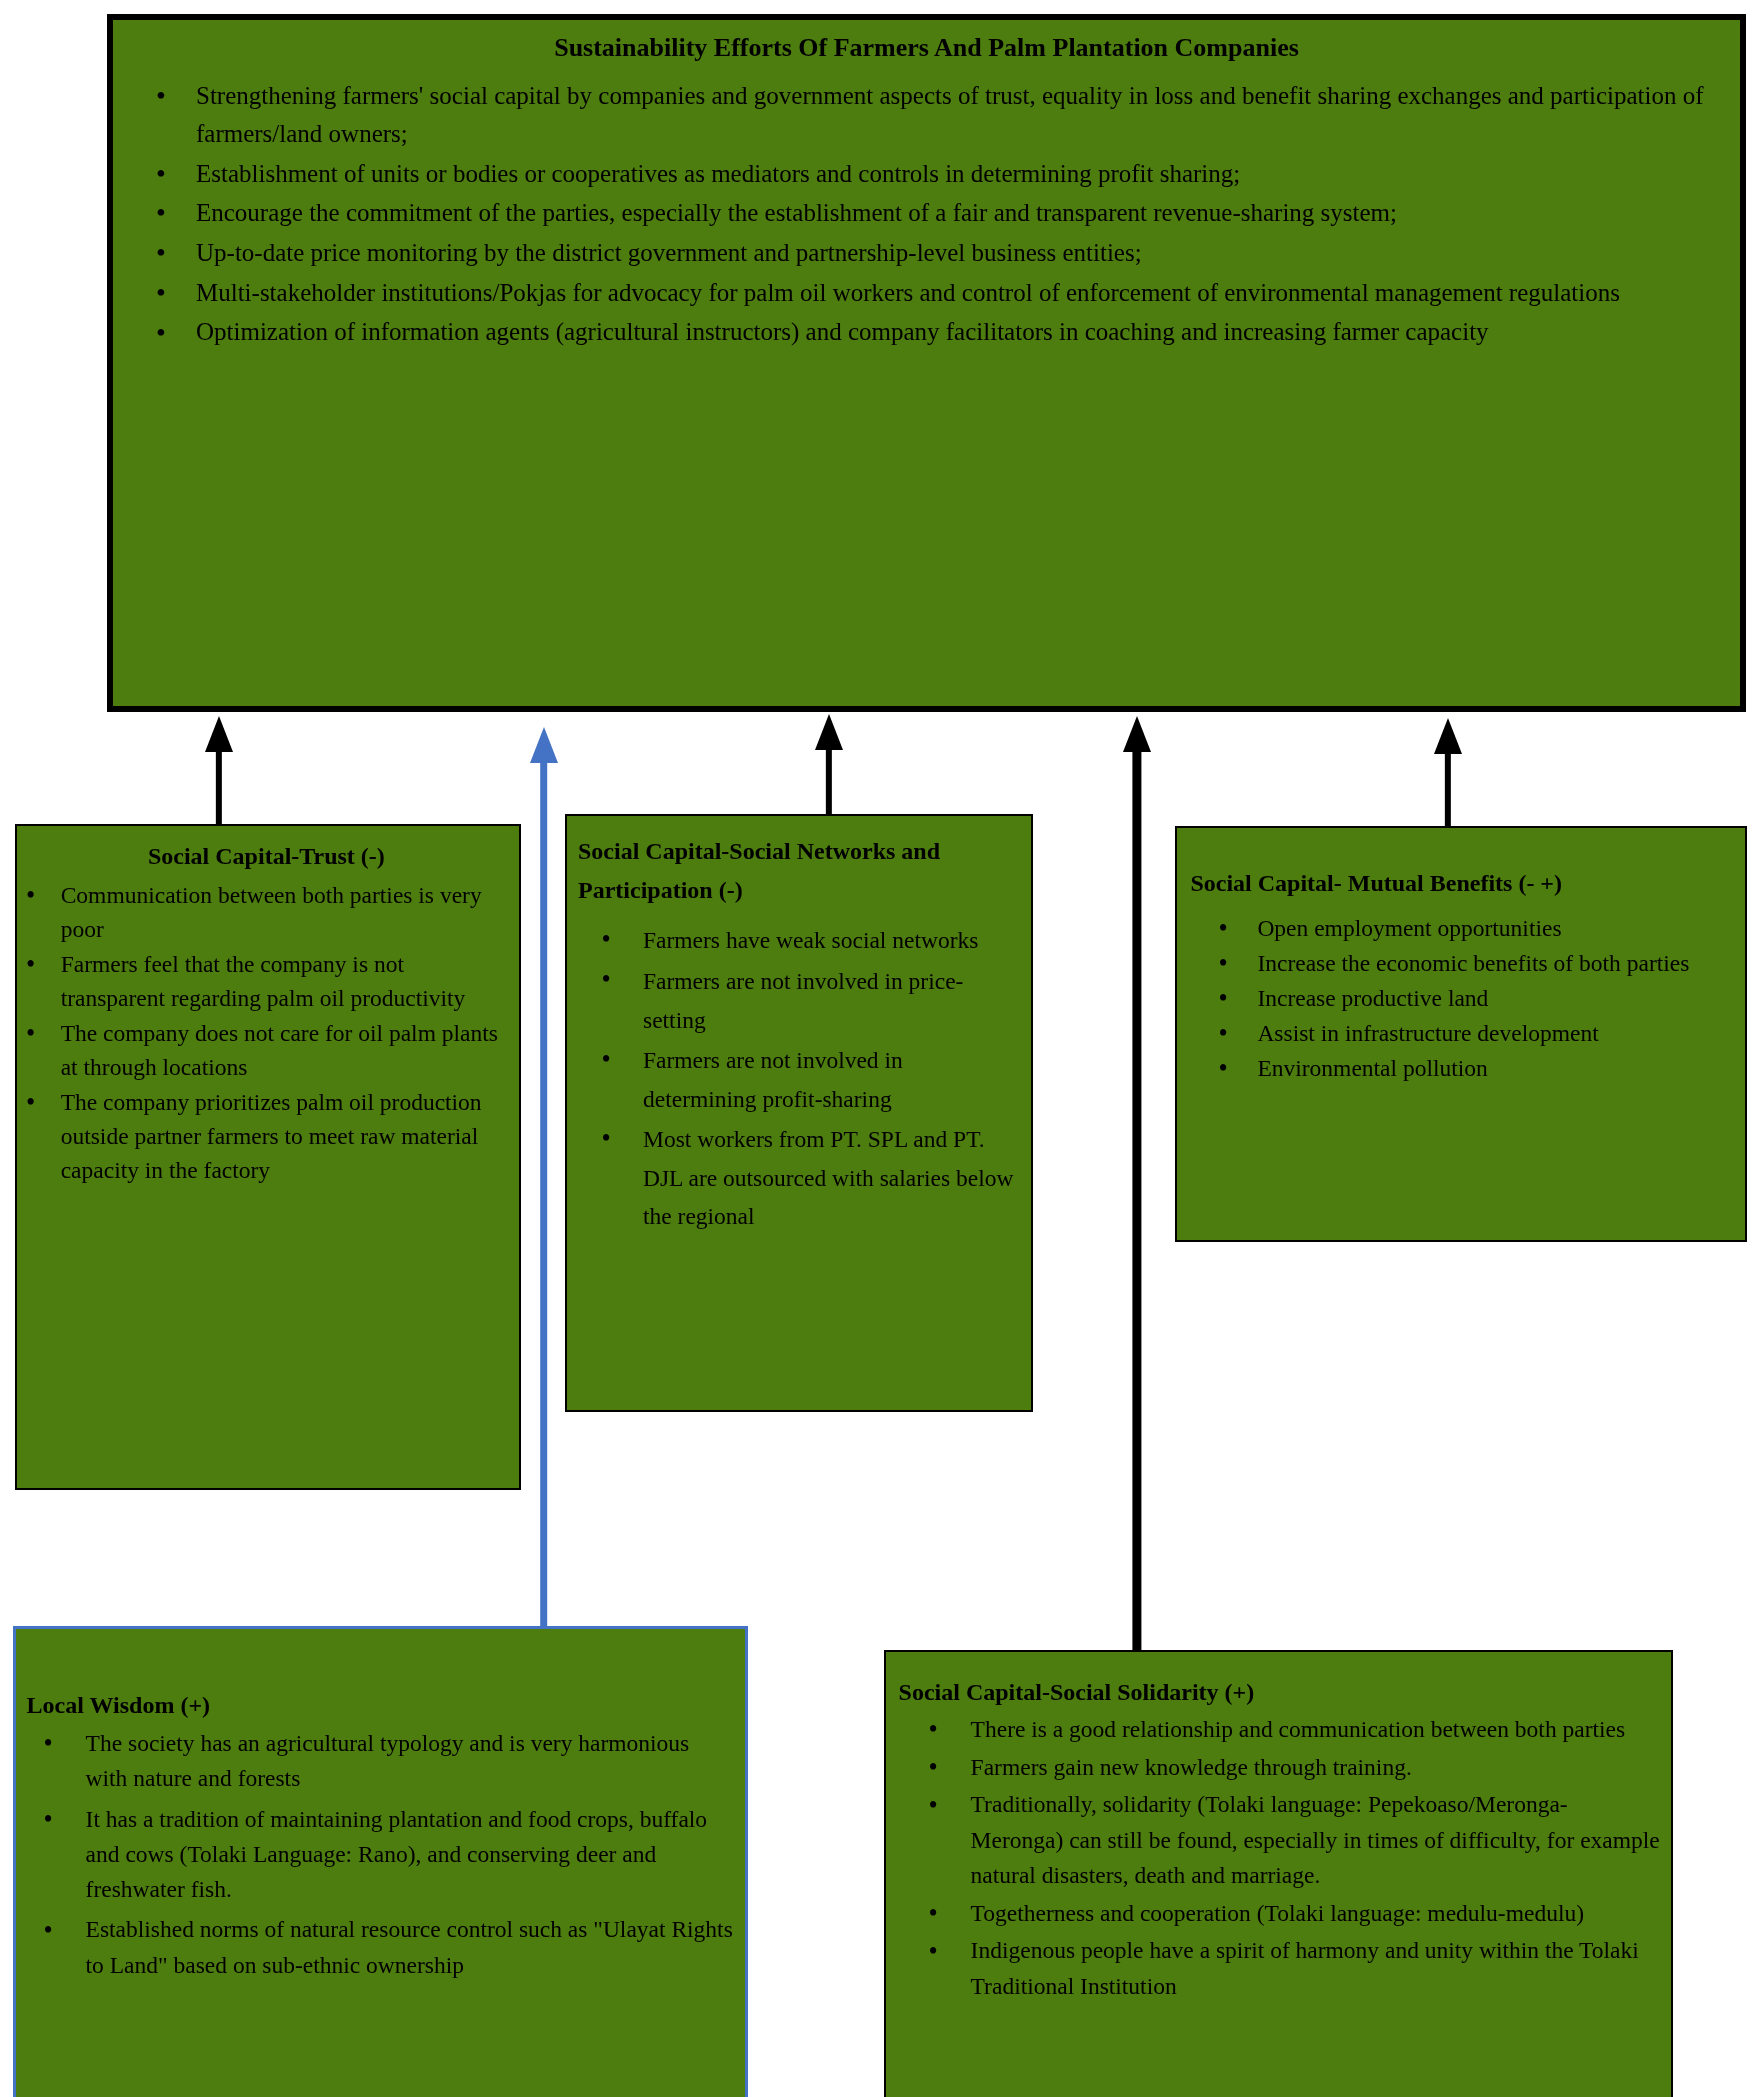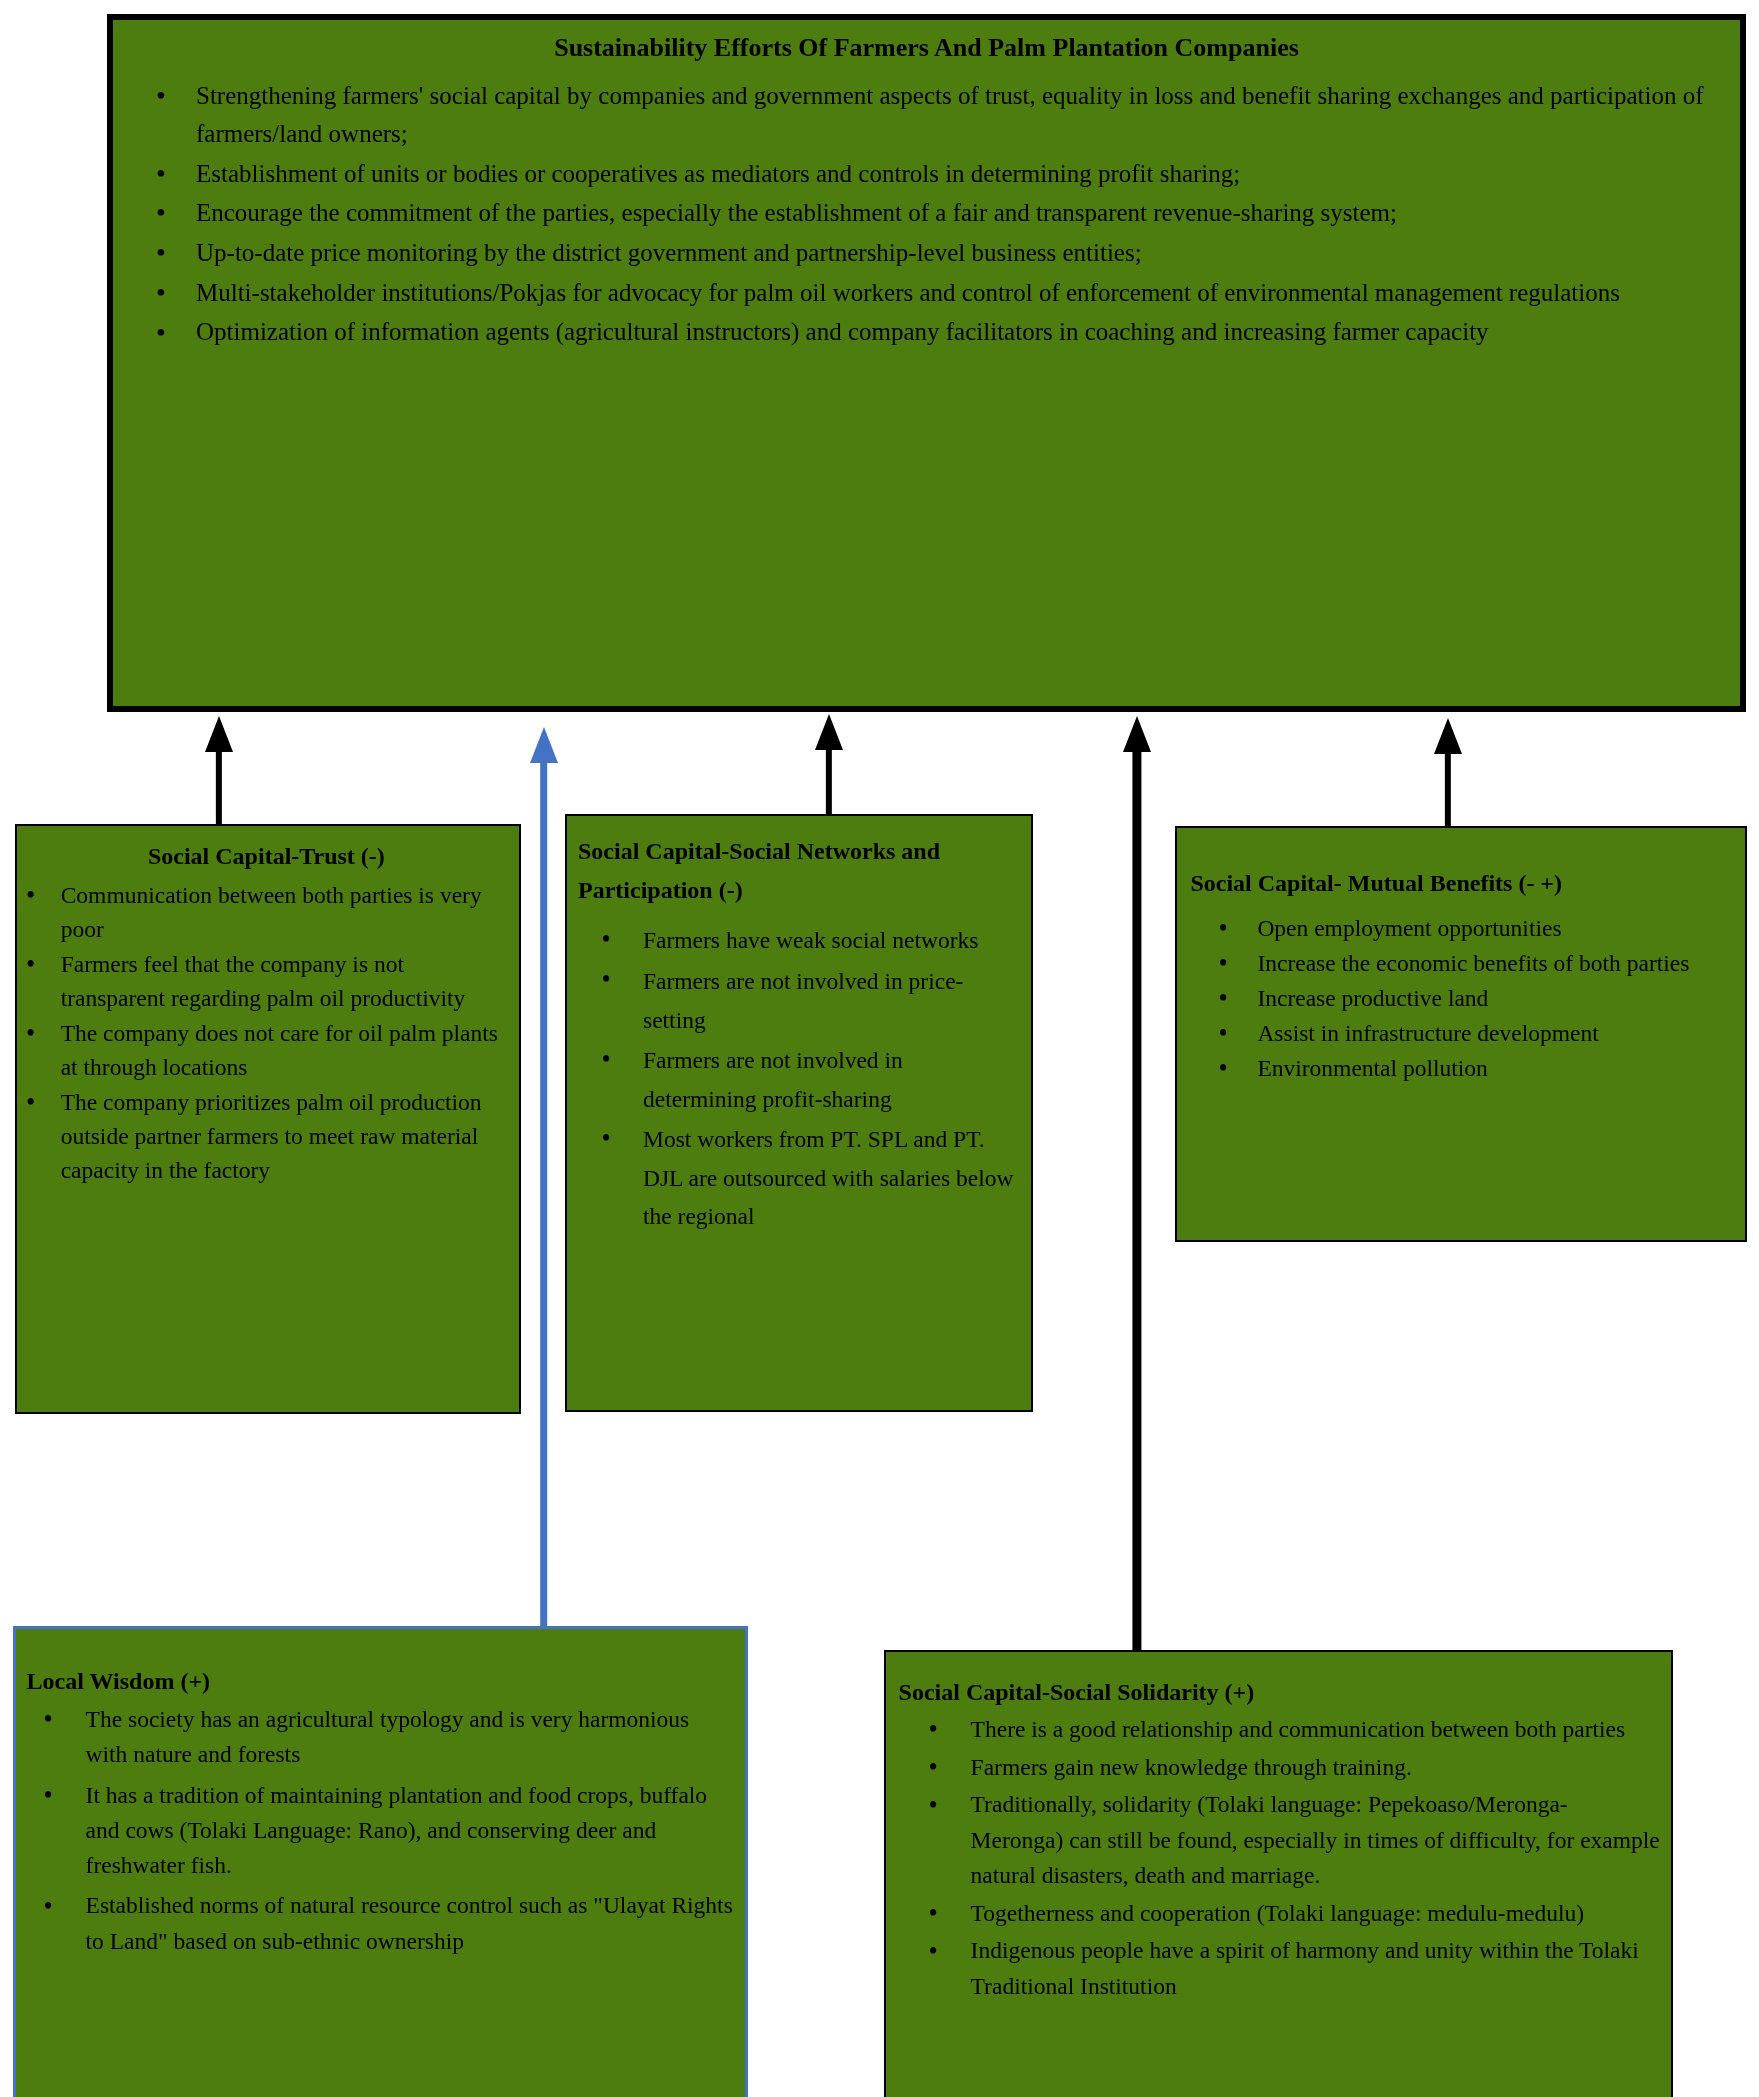--- a/index.html
+++ b/index.html
@@ -71,21 +71,21 @@
     line-height: 1.52;
     margin-bottom: 1.7px;
   }
   #main-box ul.bullets > li::before { left: 26px; top: -0.8px; }
 
   
   #box-trust {
     left: 14.7px;
     top: 824px;
     width: 506px;
-    height: 590px;
+    height: 666px;
     padding: 12.6px 7.6px 0 5px;
   }
   #box-trust .box-title { font-size: 24px; text-align: center; margin-bottom: 4.2px; }
   #box-trust ul.bullets > li { font-size: 23.5px; padding-left: 39px; line-height: 1.455; }
   #box-trust ul.bullets > li::before { left: 4.2px; }
 
   #box-networks {
     left: 565px;
     top: 814px;
     width: 468px;
@@ -118,21 +118,21 @@
   #box-benefits ul.bullets > li::before { left: 28px; }
 
   
   #box-wisdom {
     left: 12.6px;
     top: 1626px;
     width: 735px;
     height: 703px;
     padding: 35px 11px 0 11px;
   }
-  #box-wisdom .box-title { font-size: 24px; margin-bottom: 3.4px; }
+  #box-wisdom .box-title { font-size: 24px; margin-bottom: 3.4px; margin-top: 24px; }
   #box-wisdom ul.bullets > li {
     font-size: 23.5px;
     padding-left: 59px;
     line-height: 1.50;
     margin-bottom: 5px;
   }
   #box-wisdom ul.bullets > li::before { left: 17px; }
 
   #box-solidarity {
     left: 884px;

